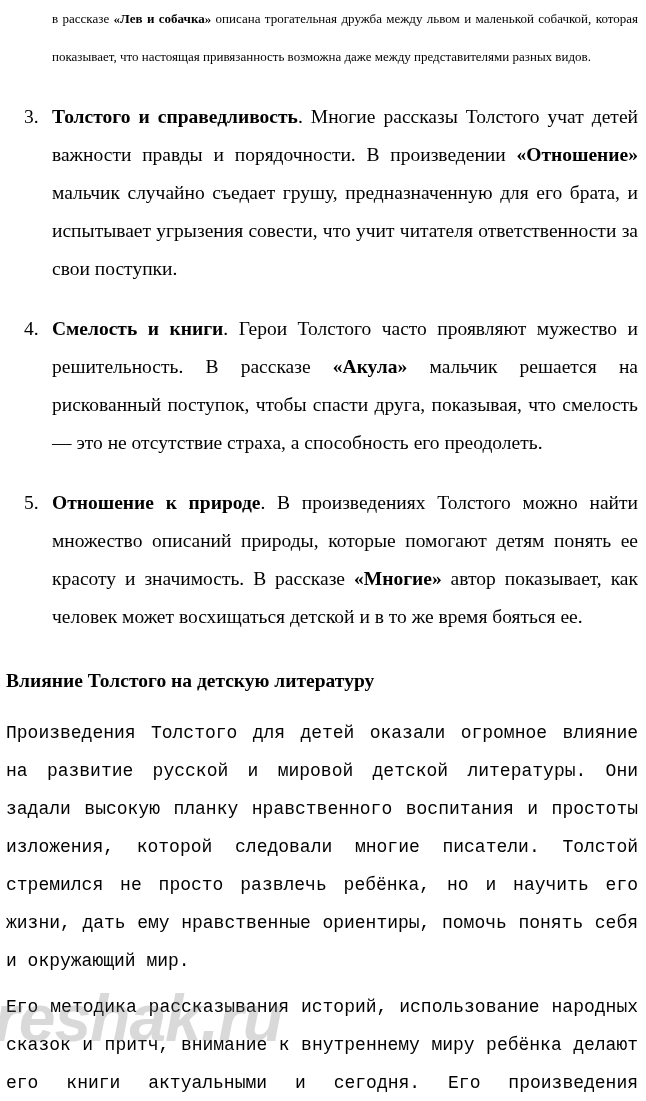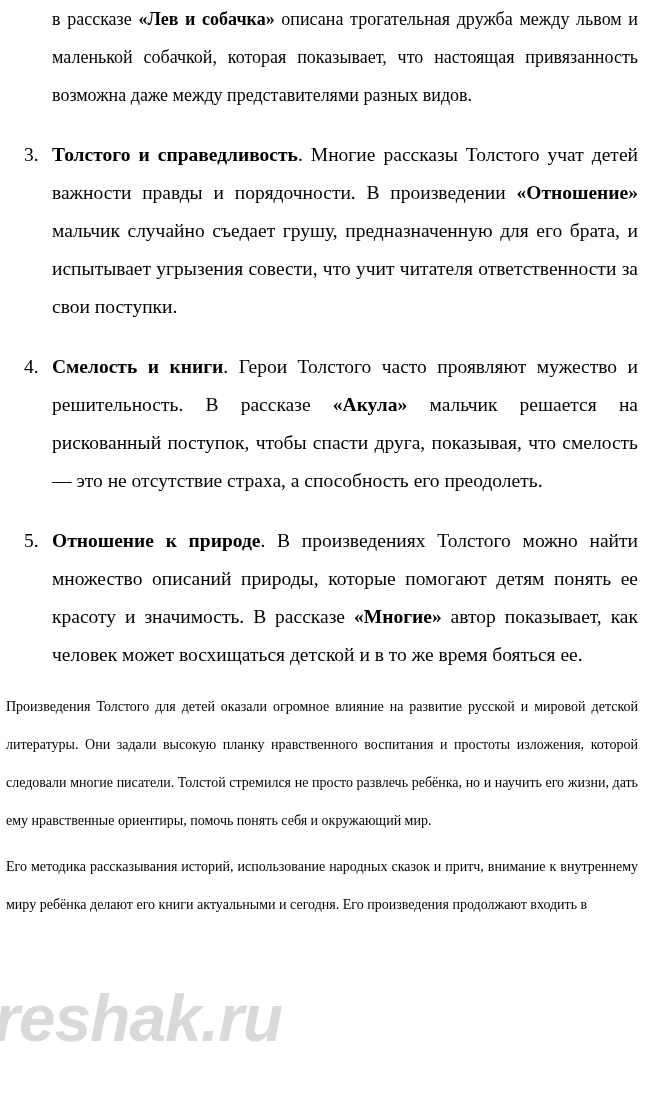--- a/index.html
+++ b/index.html
@@ -17,21 +17,21 @@
   }
   .page {
     position: relative;
     width: 646px;
     height: 1101px;
     box-sizing: border-box;
     padding: 0 8px 0 6px;
   }
   p.para {
     margin: 0;
-    font-size: 18px;
+    font-size: 13px;
     line-height: 38px;
     text-align: justify;
     text-justify: inter-word;
   }
   .cont-para {
     padding-left: 46px;
     text-indent: 0;
   }
   ol.list {
     list-style: none;
@@ -61,24 +61,25 @@
   }
   h2.section-heading {
     margin: 26px 0 0 0;
     font-size: 19.5px;
     line-height: 38px;
     font-weight: bold;
     text-align: left;
   }
   p.body-para {
     margin: 14px 0 0 0;
-    font-size: 14px;
+    font-size: 18px;
     line-height: 38px;
     text-align: justify;
     text-justify: inter-word;
+    font-family: Liberation Mono, monospace;
   }
   p.body-para.tight {
     margin-top: 8px;
   }
   .watermark {
     position: absolute;
     left: -6px;
     top: 980px;
     font-family: "Liberation Sans", sans-serif;
     font-size: 66px;
@@ -112,19 +113,20 @@
         <span class="marker">3.</span><b>Толстого и справедливость</b><span>. Многие рассказы Толстого учат детей важности правды и порядочности. В произведении </span><b>«Отношение»</b><span> мальчик случайно съедает грушу, предназначенную для его брата, и испытывает угрызения совести, что учит читателя ответственности за свои поступки.</span>
       </li>
       <li class="list-item">
         <span class="marker">4.</span><b>Смелость и книги</b><span>. Герои Толстого часто проявляют мужество и решительность. В рассказе </span><b>«Акула»</b><span> мальчик решается на рискованный поступок, чтобы спасти друга, показывая, что смелость — это не отсутствие страха, а способность его преодолеть.</span>
       </li>
       <li class="list-item">
         <span class="marker">5.</span><b>Отношение к природе</b><span>. В произведениях Толстого можно найти множество описаний природы, которые помогают детям понять ее красоту и значимость. В рассказе </span><b>«Многие»</b><span> автор показывает, как человек может восхищаться детской и в то же время бояться ее.</span>
       </li>
     </ol>
 
+    <h2 class="section-heading">Влияние Толстого на детскую литературу</h2>
 
     <p class="body-para">Произведения Толстого для детей оказали огромное влияние на развитие русской и мировой детской литературы. Они задали высокую планку нравственного воспитания и простоты изложения, которой следовали многие писатели. Толстой стремился не просто развлечь ребёнка, но и научить его жизни, дать ему нравственные ориентиры, помочь понять себя и окружающий мир.</p>
 
     <p class="body-para tight">Его методика рассказывания историй, использование народных сказок и притч, внимание к внутреннему миру ребёнка делают его книги актуальными и сегодня. Его произведения продолжают входить в</p>
 
   </div>
 </div>
 
 </body></html>

